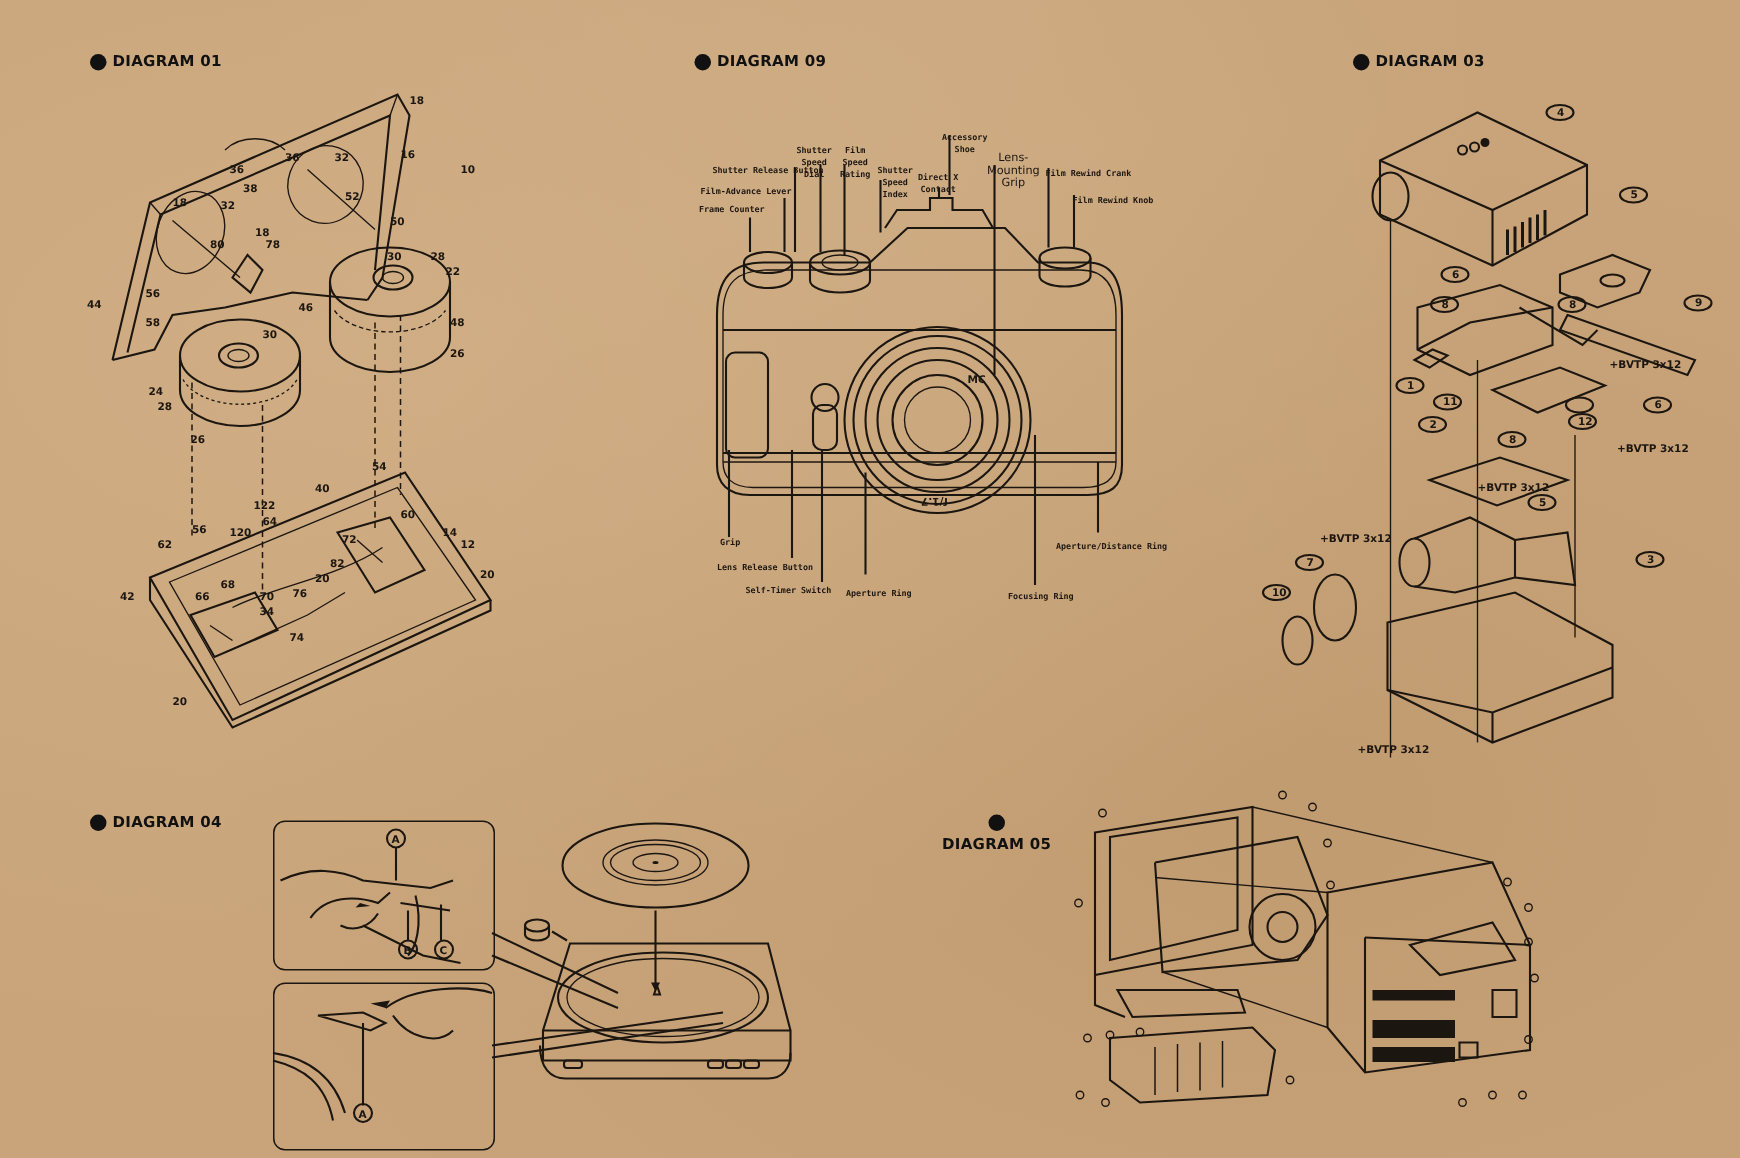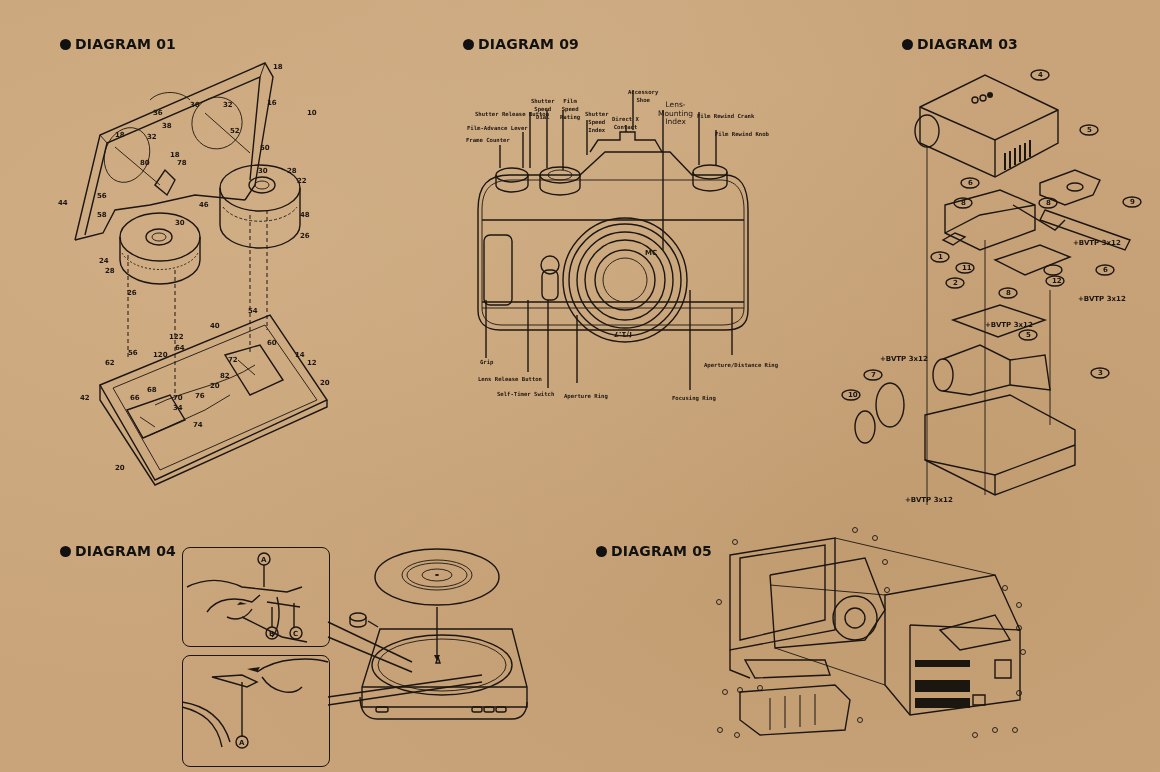--- a/index.html
+++ b/index.html
@@ -8,21 +8,21 @@
     background:#c9a47a;
     background-image:
       radial-gradient(ellipse at 20% 30%, rgba(220,190,150,0.35), transparent 60%),
       radial-gradient(ellipse at 75% 70%, rgba(180,140,95,0.35), transparent 60%),
       radial-gradient(ellipse at 50% 10%, rgba(210,180,140,0.3), transparent 50%);
     font-family:"DejaVu Sans", sans-serif;
     color:#1a1410;
   }
   .title {
     position:absolute; display:flex; align-items:center; gap:4px;
-    font-family:"DejaVu Sans", sans-serif; font-weight:bold; font-size:14px;
+    font-family:"DejaVu Sans", sans-serif; font-weight:bold; font-size:10px;
     letter-spacing:0.2px; color:#111;
   }
   .title .dot { width:11px; height:11px; border-radius:50%; background:#111; display:inline-block; }
   svg.diag { position:absolute; overflow:visible; }
   svg.diag * { vector-effect:non-scaling-stroke; }
   .ln { fill:none; stroke:#1c1611; stroke-width:1.4; }
   .thin { fill:none; stroke:#1c1611; stroke-width:0.9; }
   .dash { fill:none; stroke:#1c1611; stroke-width:1; stroke-dasharray:4 3; }
   .num { font-family:"DejaVu Sans", sans-serif; font-size:7px; fill:#1c1611; font-weight:bold; }
   .cam-lbl {
@@ -197,21 +197,21 @@
 Rating</div>
 <div class="cam-lbl" style="left:585px;top:110px;white-space:pre;">Shutter
 Speed
 Index</div>
 <div class="cam-lbl" style="left:612px;top:115px;white-space:pre;">Direct X
 Contact</div>
 <div class="cam-lbl" style="left:628px;top:88px;white-space:pre;">Accessory
 Shoe</div>
 <div class="cam-lbl big" style="left:658px;top:101px;white-space:pre;line-height:1.15;">Lens-
 Mounting
-Index</div>
+Grip</div>
 <div class="cam-lbl left" style="left:697px;top:112px;">Film Rewind Crank</div>
 <div class="cam-lbl left" style="left:715px;top:130px;">Film Rewind Knob</div>
 <div class="cam-lbl left" style="left:480px;top:358px;">Grip</div>
 <div class="cam-lbl left" style="left:478px;top:375px;">Lens Release Button</div>
 <div class="cam-lbl left" style="left:497px;top:390px;">Self-Timer Switch</div>
 <div class="cam-lbl left" style="left:564px;top:392px;">Aperture Ring</div>
 <div class="cam-lbl left" style="left:672px;top:394px;">Focusing Ring</div>
 <div class="cam-lbl left" style="left:704px;top:361px;">Aperture/Distance Ring</div>
 
 <div class="title" style="left:902px;top:36px;text-align:right;">
@@ -361,21 +361,21 @@
   <circle class="ln" cx="82" cy="12" r="6"></circle>
   <circle class="ln" cx="90" cy="86" r="6"></circle>
   <circle class="ln" cx="114" cy="86" r="6"></circle>
   <circle class="ln" cx="60" cy="195" r="6"></circle>
   <text class="num" x="79" y="15" font-size="8">A</text>
   <text class="num" x="87" y="89" font-size="8">B</text>
   <text class="num" x="111" y="89" font-size="8">C</text>
   <text class="num" x="57" y="198" font-size="8">A</text>
 </svg>
 
-<div class="title" style="left:596px;top:543px;">
+<div class="title" style="left:628px;top:543px;flex-direction:column;">
   <span class="dot"></span>
   <span>DIAGRAM 05</span>
 </div>
 <svg class="diag" style="left:715px;top:520px;" width="320" height="240" viewBox="0 0 320 240">
 
   <path class="ln" d="M15 35 L120 18 L120 110 L15 130 Z"></path>
   <path class="ln" d="M25 38 L110 25 L110 100 L25 120 Z"></path>
   <path class="ln" d="M15 130 L15 150 L35 158"></path>
 
   <path class="ln" d="M55 55 L150 38 L170 90 L150 120 L60 128 L55 55"></path>

